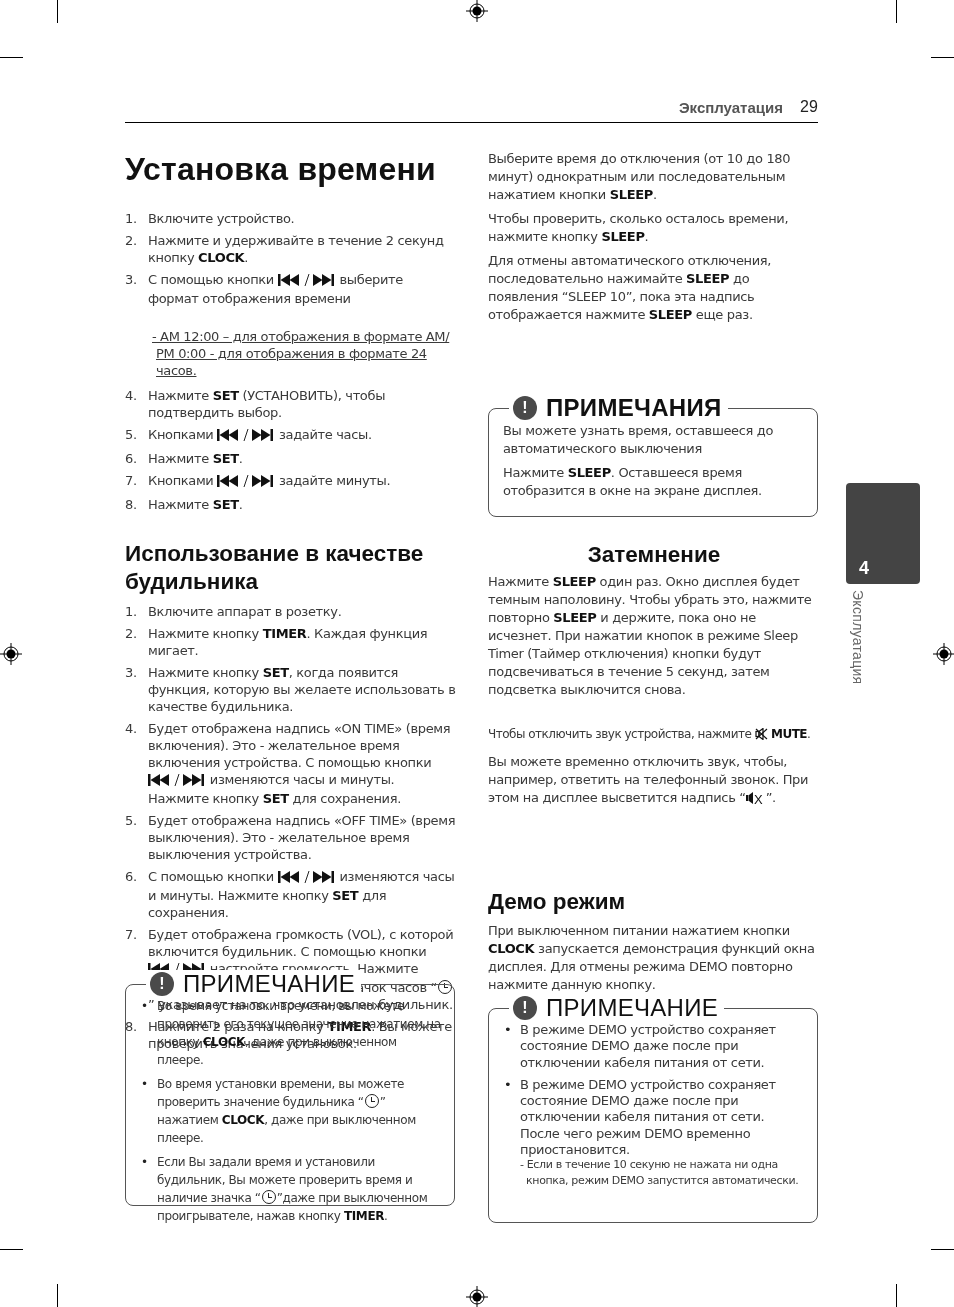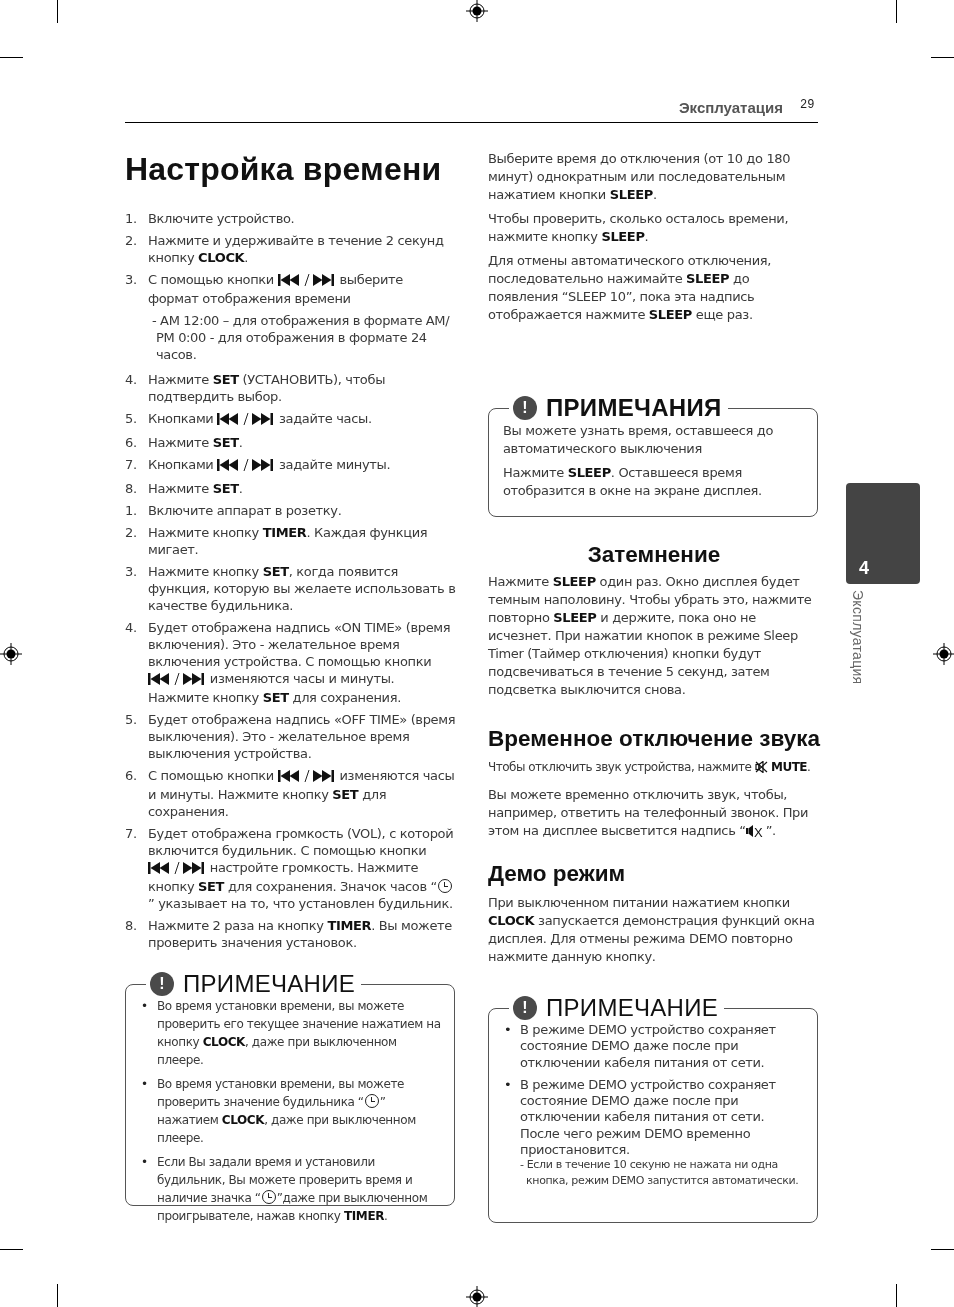--- a/index.html
+++ b/index.html
@@ -3,34 +3,34 @@
 <meta charset="utf-8">
 <style>
   html, body { margin:0; padding:0; background:#fff; }
   body { width:954px; height:1307px; position:relative; overflow:hidden;
          font-family:"DejaVu Sans", "Liberation Sans", sans-serif; color:#3a3a3a; }
   .crop-v { position:absolute; width:1px; background:#000; }
   .crop-h { position:absolute; height:1px; background:#000; }
   .reg { position:absolute; width:22px; height:22px; }
   .header-rule { position:absolute; left:125px; top:122px; width:693px; height:1px; background:#000; }
   .header-section { position:absolute; right:171px; top:99px; font-family:"Liberation Sans", sans-serif; font-weight:bold; font-size:15px; color:#555; }
-  .header-page { position:absolute; left:800px; top:98px; font-family:Liberation Mono, monospace; font-size:12px; color:#222; }
+  .header-page { position:absolute; left:800px; top:98px; font-family:Liberation Sans, sans-serif; font-size:16px; color:#222; }
 
   .col { position:absolute; }
   .colL { left:125px; top:150px; width:332px; }
   .colR { left:488px; top:150px; width:332px; }
 
   h1.main { font-family:"Liberation Sans", sans-serif; font-weight:bold; font-size:32px; color:#111; margin:0 0 22px 0; line-height:38px; letter-spacing:0.2px; }
   h2 { font-family:"Liberation Sans", sans-serif; font-weight:bold; font-size:22.5px; color:#111; margin:0; line-height:28px; }
 
   ol.steps { list-style:none; margin:0; padding:0; font-size:13px; line-height:17px; font-family:"DejaVu Sans", sans-serif; letter-spacing:-0.35px; }
   ol.steps li { position:relative; padding-left:23px; }
   ol.steps li .num { position:absolute; left:0; top:0; }
   b { color:#111;text-align:center; }
-  .sub { padding-left:4px; margin-top:5px; }
+  .sub { padding-left:4px; margin-top:21px;text-decoration:underline; }
 
   p.txt { margin:0; font-size:13px; line-height:18px; letter-spacing:-0.35px; }
 
   .note { position:absolute; border:1px solid #555; border-radius:8px; }
   .note-head { position:absolute; background:#fff; padding:0 6px 0 4px; display:flex; align-items:center; }
   .note-head .bang { width:24px; height:24px; border-radius:50%; background:#4a4a4a; color:#fff; font-family:"Liberation Sans", sans-serif; font-weight:bold; font-size:16px; display:flex; align-items:center; justify-content:center; margin-right:9px; }
   .note-head .ttl { font-family:"Liberation Sans", sans-serif; font-size:24px; color:#111; letter-spacing:0.3px; }
   .note-head .ttl.bold { font-weight:bold; }
   ul.bul { margin:0; padding:0; list-style:none; font-size:12px; line-height:18px; letter-spacing:-0.4px; }
   ul.bul li { position:relative; padding-left:18px; margin-bottom:6px; }
@@ -86,21 +86,21 @@
 <div class="header-section">Эксплуатация</div>
 <div class="header-page">29</div>
 <div class="header-rule"></div>
 
 <div class="side-tab">
   <span class="n">4</span>
 </div>
 <div class="side-label">Эксплуатация</div>
 
 <div class="col colL">
-  <h1 class="main">Настройка времени</h1>
+  <h1 class="main">Установка времени</h1>
   <ol class="steps">
       <li style="margin-bottom: 5px;"><span class="num">1.</span>Включите устройство.</li>
       <li style="margin-bottom: 5px;"><span class="num">2.</span>Нажмите и удерживайте в течение 2 секунд кнопку <b>CLOCK</b>.</li>
       <li style="margin-bottom: 5px;"><span class="num">3.</span>С помощью кнопки  <span class="icn"><svg width="58" height="12" viewBox="0 0 58 12">
             <rect x="0" y="0" width="2.5" height="12" fill="#111"></rect>
             <polygon points="12,0 12,12 2.5,6" fill="#111"></polygon>
             <polygon points="21,0 21,12 11.5,6" fill="#111"></polygon>
             <line x1="27" y1="12" x2="31" y2="0" stroke="#222" stroke-width="1"></line>
             <polygon points="35,0 35,12 44.5,6" fill="#111"></polygon>
             <polygon points="44,0 44,12 53.5,6" fill="#111"></polygon>
@@ -122,20 +122,21 @@
             <polygon points="12,0 12,12 2.5,6" fill="#111"></polygon>
             <polygon points="21,0 21,12 11.5,6" fill="#111"></polygon>
             <line x1="27" y1="12" x2="31" y2="0" stroke="#222" stroke-width="1"></line>
             <polygon points="35,0 35,12 44.5,6" fill="#111"></polygon>
             <polygon points="44,0 44,12 53.5,6" fill="#111"></polygon>
             <rect x="53.5" y="0" width="2.5" height="12" fill="#111"></rect>
           </svg></span> задайте минуты.</li>
       <li style="margin-bottom: 5px;"><span class="num">8.</span>Нажмите <b>SET</b>.</li>
     </ol>
 
+  <h2 style="margin-top:27px;margin-bottom:7px;">Использование в качестве будильника</h2>
   <ol class="steps">
       <li style="margin-bottom: 5px;"><span class="num">1.</span>Включите аппарат в розетку.</li>
       <li style="margin-bottom: 5px;"><span class="num">2.</span>Нажмите кнопку <b>TIMER</b>. Каждая функция мигает.</li>
       <li style="margin-bottom: 5px;"><span class="num">3.</span>Нажмите кнопку <b>SET</b>, когда появится функция, которую вы желаете использовать в качестве будильника.</li>
       <li style="margin-bottom: 5px;"><span class="num">4.</span>Будет отображена надпись «ON TIME» (время включения). Это - желательное время включения устройства. С помощью кнопки <span class="icn"><svg width="58" height="12" viewBox="0 0 58 12">
             <rect x="0" y="0" width="2.5" height="12" fill="#111"></rect>
             <polygon points="12,0 12,12 2.5,6" fill="#111"></polygon>
             <polygon points="21,0 21,12 11.5,6" fill="#111"></polygon>
             <line x1="27" y1="12" x2="31" y2="0" stroke="#222" stroke-width="1"></line>
             <polygon points="35,0 35,12 44.5,6" fill="#111"></polygon>
@@ -197,37 +198,36 @@
 </div>
 
 <div class="col" style="left:488px;top:541px;width:332px;">
   <h2 style="margin-bottom:4px;text-align:center;">Затемнение</h2>
   <div>
       <p class="txt" style="margin-bottom: 6px;">Нажмите <b>SLEEP</b> один раз. Окно дисплея будет темным наполовину. Чтобы убрать это, нажмите повторно <b>SLEEP</b> и держите, пока оно не исчезнет. При нажатии кнопок в режиме Sleep Timer (Таймер отключения) кнопки будут подсвечиваться в течение 5 секунд, затем подсветка выключится снова.</p>
     </div>
 </div>
 
 <div class="col" style="left:488px;top:725px;width:332px;">
-  <h2 style="margin-bottom:5px;">Временное отключение звука</h2>
   <div>
       <p class="txt" style="margin-bottom: 8px; font-size: 12px; letter-spacing: -0.5px;">Чтобы отключить звук устройства, нажмите <span class="icn"><svg width="13" height="12" viewBox="0 0 13 12">
             <rect x="1" y="3.5" width="3" height="5" fill="none" stroke="#111" stroke-width="1.2"></rect>
             <polygon points="4,3.5 8,0.5 8,11.5 4,8.5" fill="none" stroke="#111" stroke-width="1.2"></polygon>
             <line x1="1" y1="1" x2="12" y2="11" stroke="#111" stroke-width="1.2"></line>
             <line x1="12" y1="1" x2="1" y2="11" stroke="#111" stroke-width="1.2"></line>
           </svg></span> <b>MUTE</b>.</p>
       <p class="txt" style="margin-bottom: 6px;">Вы можете временно отключить звук, чтобы, например, ответить на телефонный звонок. При этом на дисплее высветится надпись “<span class="icn"><svg width="20" height="12" viewBox="0 0 20 12">
             <rect x="0" y="3" width="2.5" height="6" fill="#111"></rect>
             <polygon points="3,3 7,0 7,12 3,9" fill="#111"></polygon>
             <text x="8" y="11.5" font-family="Liberation Sans, sans-serif" font-size="13" fill="#111">X</text>
           </svg></span>”.</p>
     </div>
 </div>
 
-<div class="col" style="left:488px;top:860px;width:332px;">
+<div class="col" style="left:488px;top:888px;width:332px;">
   <h2 style="margin-bottom:6px;">Демо режим</h2>
   <div>
       <p class="txt" style="margin-bottom: 6px;">При выключенном питании нажатием кнопки <b>CLOCK</b> запускается демонстрация функций окна дисплея. Для отмены режима DEMO повторно нажмите данную кнопку.</p>
     </div>
 </div>
 
 <div class="note" style="left:488px;top:1008px;width:328px;height:213px;">
   <div class="note-head" style="left:20px;top:-15px;">
     <span class="bang">!</span>
     <span class="ttl">ПРИМЕЧАНИЕ</span>

